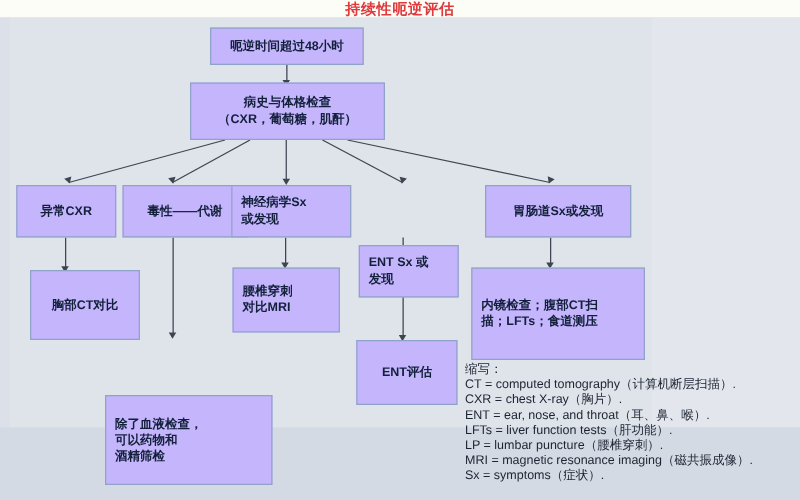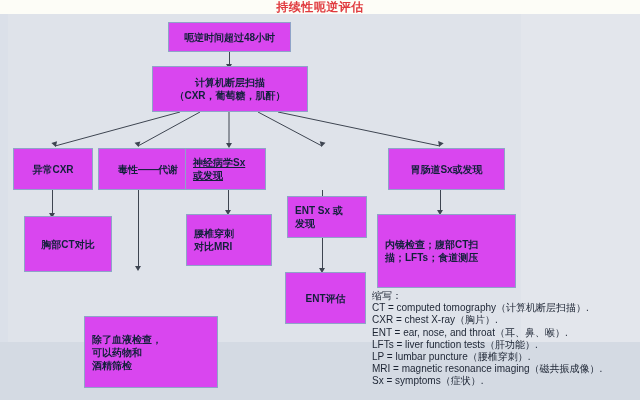--- a/index.html
+++ b/index.html
@@ -57,21 +57,21 @@
     font-weight: bold;
     line-height: 14px;
     letter-spacing: 0.5px;
     white-space: nowrap;
     font-family: Liberation Serif, serif;
   }
   
   .node {
     position: absolute;
     box-sizing: border-box;
-    background: #d946ef;
+    background: #c4b5fd;
     border: 1px solid #8fa3c8;
     color: #12203a;
     font-weight: bold;
     font-size: 10px;
     line-height: 13px;
     display: flex;
     align-items: center;
     justify-content: center;
     text-align: center;
     padding: 2px 3px;
@@ -161,33 +161,33 @@
   <div class="arrow-head" style="left:319px; top:268px;"></div>
 
   <div class="vline" style="left:440px; top:190px; height:22px;"></div>
   <div class="arrow-head" style="left:437px; top:210px;"></div>
 
   <div class="node" style="left:168px; top:22px; width:123px; height:30px;">
     <span class="txt">呃逆时间超过48小时</span>
   </div>
 
   <div class="node" style="left:152px; top:66px; width:156px; height:46px;">
-    <span class="txt">计算机断层扫描
+    <span class="txt">病史与体格检查
 （CXR，葡萄糖，肌酐）</span>
   </div>
 
   <div class="node" style="left:13px; top:148px; width:80px; height:42px;">
     <span class="txt">异常CXR</span>
   </div>
 
   <div class="node" style="left:98px; top:148px; width:100px; height:42px;">
     <span class="txt">毒性——代谢</span>
   </div>
 
-  <div class="node left-align" style="left:185px; top:148px; width:81px; height:42px;text-decoration:underline;">
+  <div class="node left-align" style="left:185px; top:148px; width:96px; height:42px;">
     <span class="txt">神经病学Sx
 或发现</span>
   </div>
 
   <div class="node left-align" style="left:287px; top:148px; width:80px; height:42px;margin-top:48px;">
     <span class="txt">ENT Sx 或
 发现</span>
   </div>
 
   <div class="node" style="left:388px; top:148px; width:117px; height:42px;">

